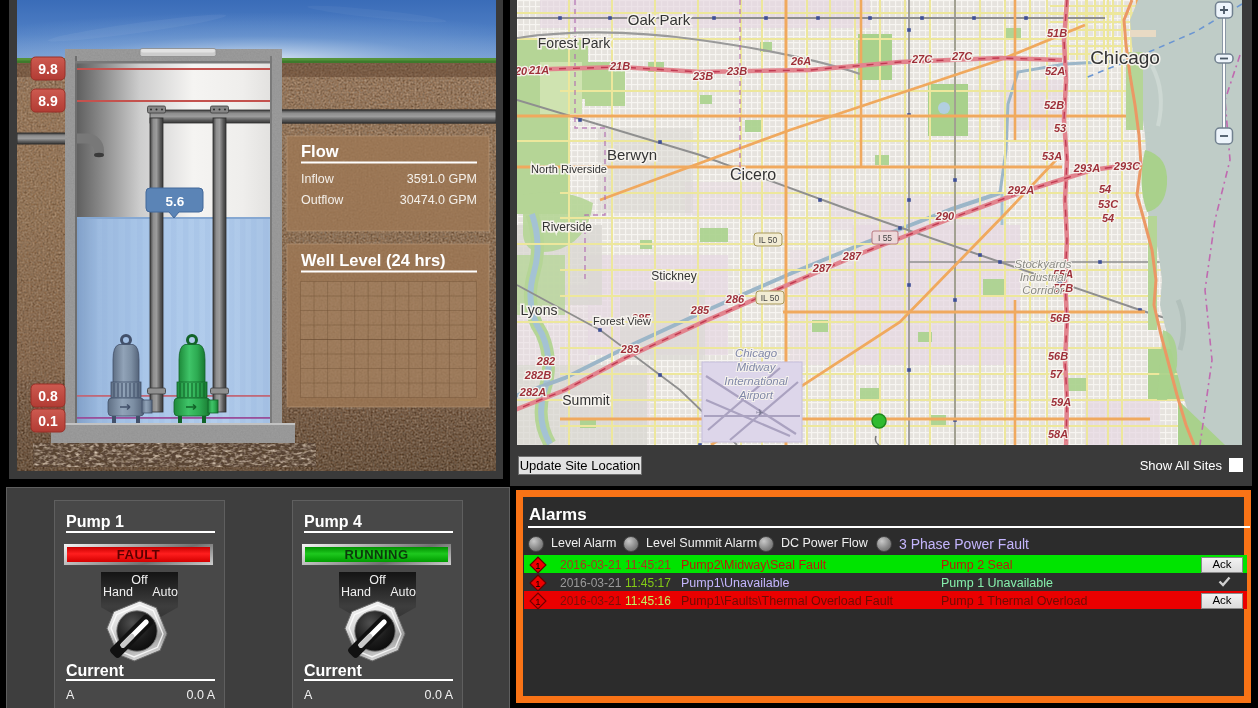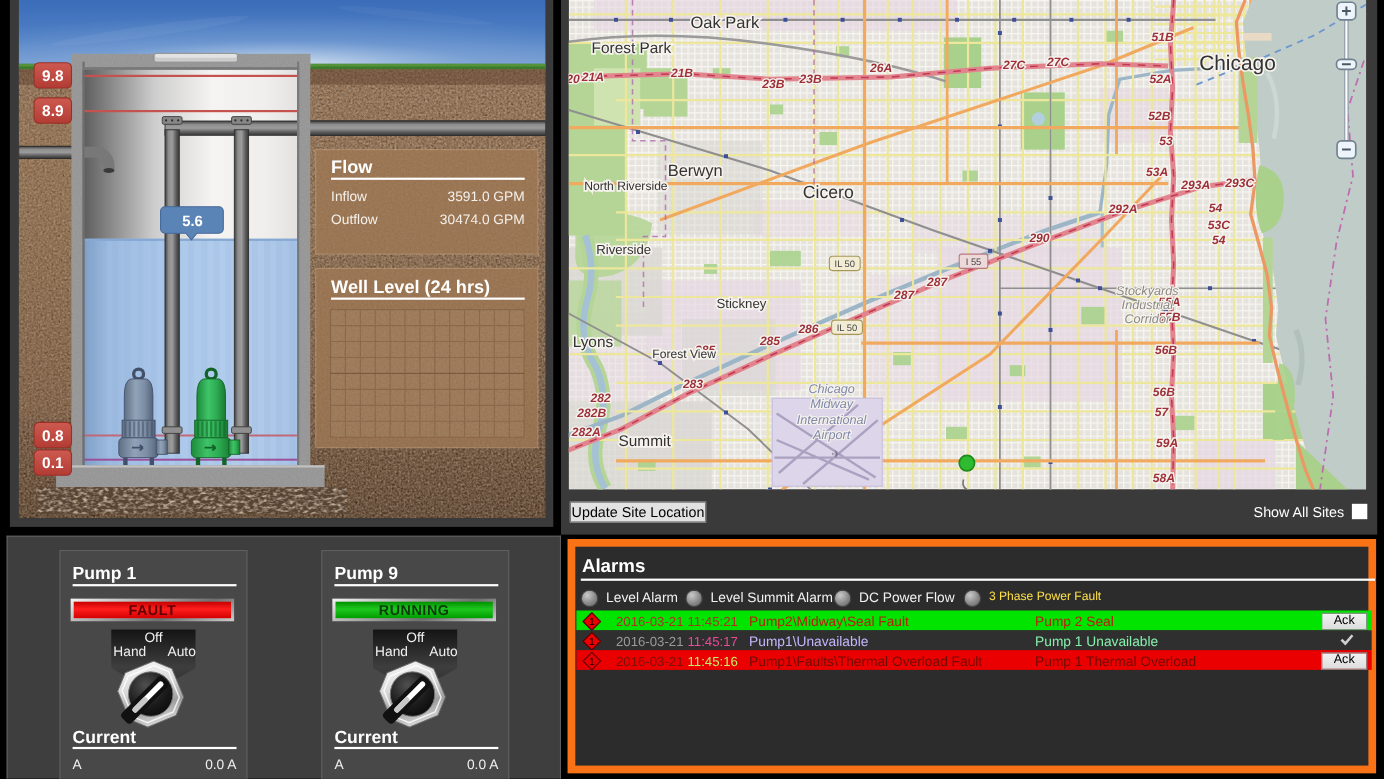--- a/index.html
+++ b/index.html
@@ -457,21 +457,21 @@
       <rect x="31.8" y="40" width="5.6" height="19.5" rx="2.5" fill="#c9c9c9"></rect>
     </g>
   </svg>
   <div style="position:absolute;left:11px;top:161px;font-size:16px;font-weight:bold;color:#fff">Current</div>
   <div style="position:absolute;left:11px;top:178px;width:149px;height:2px;background:#fff"></div>
   <div style="position:absolute;left:11px;top:187px;width:149px;font-size:12.5px;color:#f0f0f0">A<span style="float:right">0.0 A</span></div>
   <div style="position:absolute;left:11px;top:205px;width:149px;font-size:12.5px;color:#f0f0f0">B<span style="float:right">0.0 A</span></div>
 </div>
 
 <div style="position:absolute;left:285px;top:12px;width:169px;height:208px;background:#484848;border:1px solid #5f5f5f">
-  <div style="position:absolute;left:11px;top:12px;font-size:16px;font-weight:bold;color:#fff">Pump 9</div>
+  <div style="position:absolute;left:11px;top:12px;font-size:16px;font-weight:bold;color:#fff">Pump 4</div>
   <div style="position:absolute;left:11px;top:30px;width:149px;height:2px;background:#fff"></div>
   <div style="position:absolute;left:8px;top:42px;width:151px;height:23px;background:linear-gradient(160deg,#f5f5f5,#b8b8b8 30%,#6f6f6f 65%,#cfcfcf);border:1px solid #4a4a4a;box-sizing:border-box;padding:3px">
     <div style="width:100%;height:100%;background:linear-gradient(180deg,#009000,#1ec81e 45%,#009c00);display:flex;align-items:center;justify-content:center;font-size:13px;font-weight:bold;color:#0c3a0c;letter-spacing:0.5px">RUNNING</div>
   </div>
   <div style="position:absolute;left:46px;top:71px;width:77px;height:57px;background:linear-gradient(180deg,#141414,#3e3e3e 60%,#2c2c2c);clip-path:polygon(0 0,100% 0,100% 62%,50% 100%,0 62%)"></div>
   <div style="position:absolute;left:46px;top:72px;width:77px;text-align:center;font-size:12.5px;color:#f0f0f0">Off</div>
   <div style="position:absolute;left:48px;top:84px;font-size:12.5px;color:#f0f0f0">Hand</div>
   <div style="position:absolute;left:91px;top:84px;width:32px;text-align:right;font-size:12.5px;color:#f0f0f0">Auto</div>
   <svg style="position:absolute;left:51px;top:99px" width="62" height="62" viewBox="0 0 69 69">
     <defs>
@@ -506,41 +506,41 @@
 <div style="position:absolute;left:516px;top:490px;width:735px;height:213px;background:#2c2c2c;border:7px solid #f97316;box-sizing:border-box">
 <div style="position:absolute;left:6px;top:8px;font-size:17px;font-weight:bold;color:#fff">Alarms</div>
 <div style="position:absolute;left:5px;top:29px;width:722px;height:2px;background:#fff"></div>
 <span style="position:absolute;left:5px;top:39px;width:14px;height:14px;border-radius:50%;background:radial-gradient(circle at 35% 30%,#c9c9c9,#8a8a8a 55%,#5f5f5f);border:1px solid #444"></span>
     <span style="position:absolute;left:28px;top:39px;font-size:12.5px;color:#f0f0f0">Level Alarm</span>
 <span style="position:absolute;left:100px;top:39px;width:14px;height:14px;border-radius:50%;background:radial-gradient(circle at 35% 30%,#c9c9c9,#8a8a8a 55%,#5f5f5f);border:1px solid #444"></span>
     <span style="position:absolute;left:123px;top:39px;font-size:12.5px;color:#f0f0f0">Level Summit Alarm</span>
 <span style="position:absolute;left:235px;top:39px;width:14px;height:14px;border-radius:50%;background:radial-gradient(circle at 35% 30%,#c9c9c9,#8a8a8a 55%,#5f5f5f);border:1px solid #444"></span>
     <span style="position:absolute;left:258px;top:39px;font-size:12.5px;color:#f0f0f0">DC Power Flow</span>
 <span style="position:absolute;left:353px;top:39px;width:14px;height:14px;border-radius:50%;background:radial-gradient(circle at 35% 30%,#c9c9c9,#8a8a8a 55%,#5f5f5f);border:1px solid #444"></span>
-    <span style="position:absolute;left:376px;top:39px;font-size:11px;color:#fde047">3 Phase Power Fault</span>
+    <span style="position:absolute;left:376px;top:39px;font-size:14px;color:#c4b5fd">3 Phase Power Fault</span>
 
 <div style="position:absolute;left:1px;top:58px;width:723px;height:18px;background:#00e400;font-size:12px">
   <svg style="position:absolute;left:5px;top:0.5px" width="18" height="18" viewBox="0 0 18 18">
         <rect x="3.4" y="3.4" width="11.2" height="11.2" transform="rotate(45 9 9)" fill="#ee0000" stroke="#600000" stroke-width="1.2"></rect>
         <text x="9" y="12.5" font-size="9.5" text-anchor="middle" fill="#000" font-family="Liberation Sans, sans-serif">1</text>
       </svg>
   <span style="position:absolute;left:36px;top:2.5px;color:#a83420">2016-03-21</span>
   <span style="position:absolute;left:101px;top:2.5px;color:#a83420">11:45:21</span>
   <span style="position:absolute;left:157px;top:2.5px;color:#b81c0c;font-size:12.5px">Pump2\Midway\Seal Fault</span>
   <span style="position:absolute;left:417px;top:2.5px;color:#b81c0c;font-size:12.5px">Pump 2 Seal</span>
   <span style="position:absolute;right:4px;top:1.5px;width:40px;height:14px;background:linear-gradient(#f2f2f2,#dcdcdc);border:1px solid #8a8a8a;text-align:center;font-size:11.5px;color:#000;line-height:13px">Ack</span>
 </div>
 
 <div style="position:absolute;left:1px;top:76px;width:723px;height:18px;background:#2f2f2f;font-size:12px">
   <svg style="position:absolute;left:5px;top:0.5px" width="18" height="18" viewBox="0 0 18 18">
         <rect x="3.4" y="3.4" width="11.2" height="11.2" transform="rotate(45 9 9)" fill="#ee0000" stroke="#600000" stroke-width="1.2"></rect>
         <text x="9" y="12.5" font-size="9.5" text-anchor="middle" fill="#000" font-family="Liberation Sans, sans-serif">1</text>
       </svg>
   <span style="position:absolute;left:36px;top:2.5px;color:#9a9a9a">2016-03-21</span>
-  <span style="position:absolute;left:101px;top:2.5px;color:#ec4899">11:45:17</span>
+  <span style="position:absolute;left:101px;top:2.5px;color:#84cc16">11:45:17</span>
   <span style="position:absolute;left:157px;top:2.5px;color:#c4b5fd;font-size:12.5px">Pump1\Unavailable</span>
   <span style="position:absolute;left:417px;top:2.5px;color:#86efac;font-size:12.5px">Pump 1 Unavailable</span>
   <svg style="position:absolute;right:16px;top:3px" width="13" height="11" viewBox="0 0 13 11">
         <path d="M1.5,5.5 L5,9 L11.5,1.5" fill="none" stroke="#cfcfcf" stroke-width="2.4"></path>
       </svg>
 </div>
 
 <div style="position:absolute;left:1px;top:94px;width:723px;height:18px;background:#ea0000;font-size:12px">
   <svg style="position:absolute;left:5px;top:0.5px" width="18" height="18" viewBox="0 0 18 18">
         <rect x="3.4" y="3.4" width="11.2" height="11.2" transform="rotate(45 9 9)" fill="#ea0000" stroke="#700000" stroke-width="1.2"></rect>

